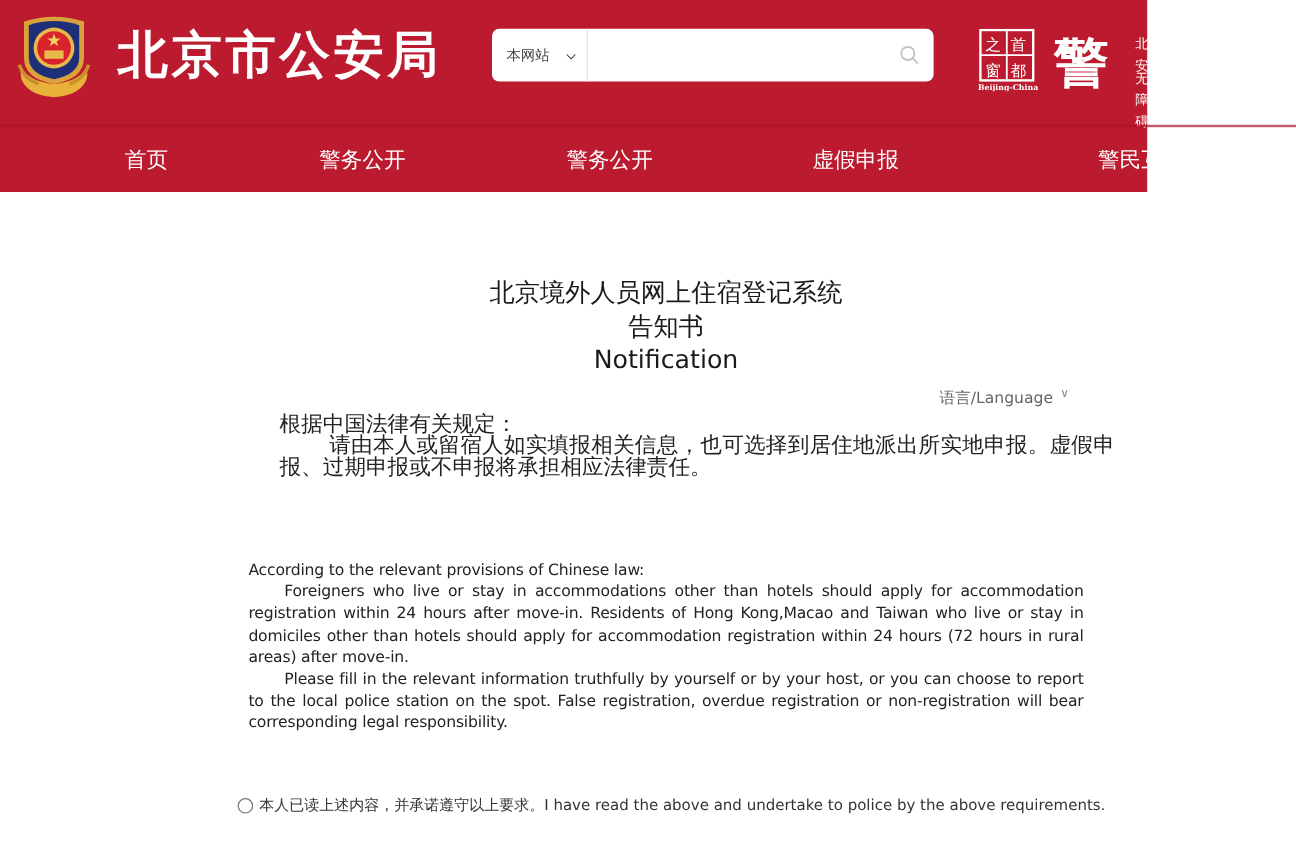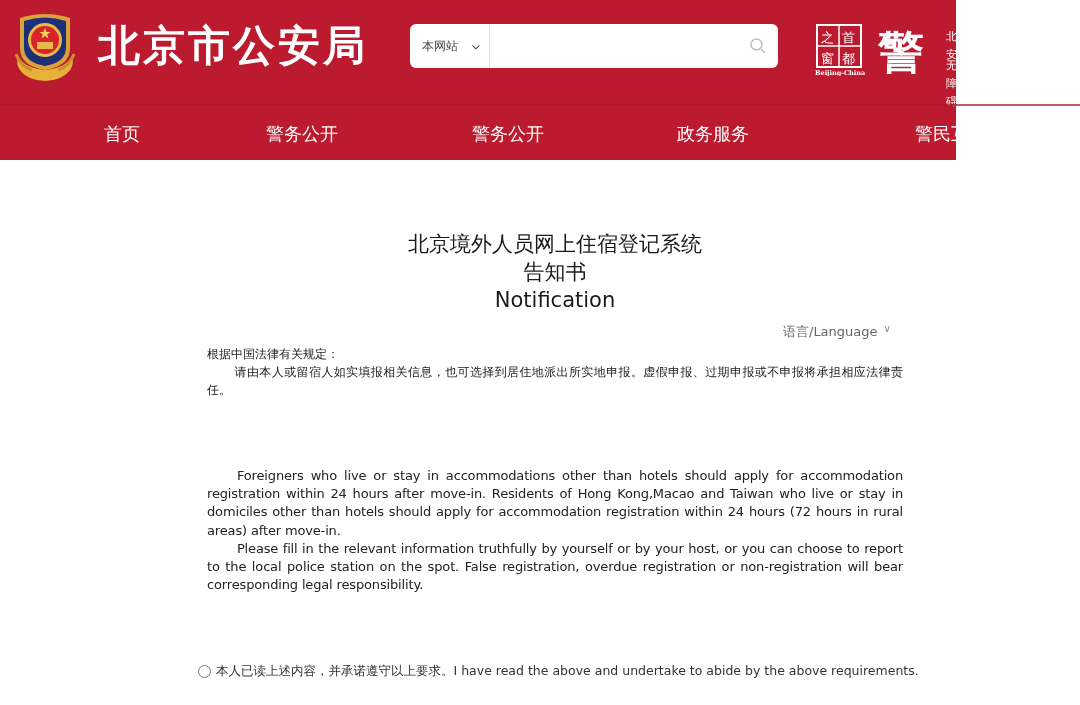--- a/index.html
+++ b/index.html
@@ -31,21 +31,21 @@
 
   .doc-title { position: absolute; left: 0; top: 230px; width: 1110px; text-align: center; font-size: 21px; color: #1a1a1a; line-height: 28px; }
   .doc-title .en { font-family: "DejaVu Sans", sans-serif; font-size: 21px; }
 
   .lang-select { position: absolute; left: 783px; top: 323px; font-size: 13px; color: #666; cursor: pointer; display: flex; align-items: flex-start; gap: 6px; }
   .lang-select .chev { font-size: 10px; color: #888; }
 
   .notice { position: absolute; left: 207px; width: 696px; font-size: 13px; color: #222; line-height: 18.2px; text-align: justify; }
   .notice p { margin: 0; }
   .notice .indent { text-indent: 2.3em; }
-  .notice-zh { top: 345px; font-size: 12px; }
+  .notice-zh { top: 345px; font-size: 18px; margin-left: 26px; }
   .notice-en { top: 467px; font-family: "DejaVu Sans", sans-serif; font-size: 13px; line-height: 18.2px; letter-spacing: -0.15px; }
 
   .agree { position: absolute; left: 198px; top: 663px; display: flex; align-items: center; font-size: 12.5px; color: #333; cursor: pointer; }
   .radio { width: 13px; height: 13px; border: 1px solid #777; border-radius: 50%; margin-right: 5px; background: #fff; }
 </style>
 </head>
 <body>
 
 <div class="header">
   <div class="emblem">
@@ -102,21 +102,21 @@
       <span>移动版</span>
     </div>
   </div>
 
   <div class="top-divider"></div>
 
   <div class="nav">
     <div class="nav-item" style="left:104px;">首页</div>
     <div class="nav-item" style="left:266px;">警务公开</div>
     <div class="nav-item" style="left:472px;">警务公开</div>
-    <div class="nav-item" style="left:677px;">政务服务</div>
+    <div class="nav-item" style="left:677px;">虚假申报</div>
     <div class="nav-item" style="left:915px;">警民互动</div>
   </div>
 </div>
 
 <div class="doc-title">
   <div>北京境外人员网上住宿登记系统</div>
   <div>告知书</div>
   <div class="en">Notification</div>
 </div>
 
@@ -124,20 +124,21 @@
   <span>语言/Language</span>
   <span class="chev">∨</span>
 </div>
 
 <div class="notice notice-zh">
   <p>根据中国法律有关规定：</p>
   <p class="indent">请由本人或留宿人如实填报相关信息，也可选择到居住地派出所实地申报。虚假申报、过期申报或不申报将承担相应法律责任。</p>
 </div>
 
 <div class="notice notice-en">
+  <p>According to the relevant provisions of Chinese law:</p>
   <p class="indent">Foreigners who live or stay in accommodations other than hotels should apply for accommodation registration within 24 hours after move-in. Residents of Hong Kong,Macao and Taiwan who live or stay in domiciles other than hotels should apply for accommodation registration within 24 hours (72 hours in rural areas) after move-in.</p>
   <p class="indent">Please fill in the relevant information truthfully by yourself or by your host, or you can choose to report to the local police station on the spot. False registration, overdue registration or non-registration will bear corresponding legal responsibility.</p>
 </div>
 
 <div class="agree">
   <span class="radio"></span>
-  <span>本人已读上述内容，并承诺遵守以上要求。I have read the above and undertake to abide by the above requirements.</span>
+  <span>本人已读上述内容，并承诺遵守以上要求。I have read the above and undertake to police by the above requirements.</span>
 </div>
 
 </body></html>

